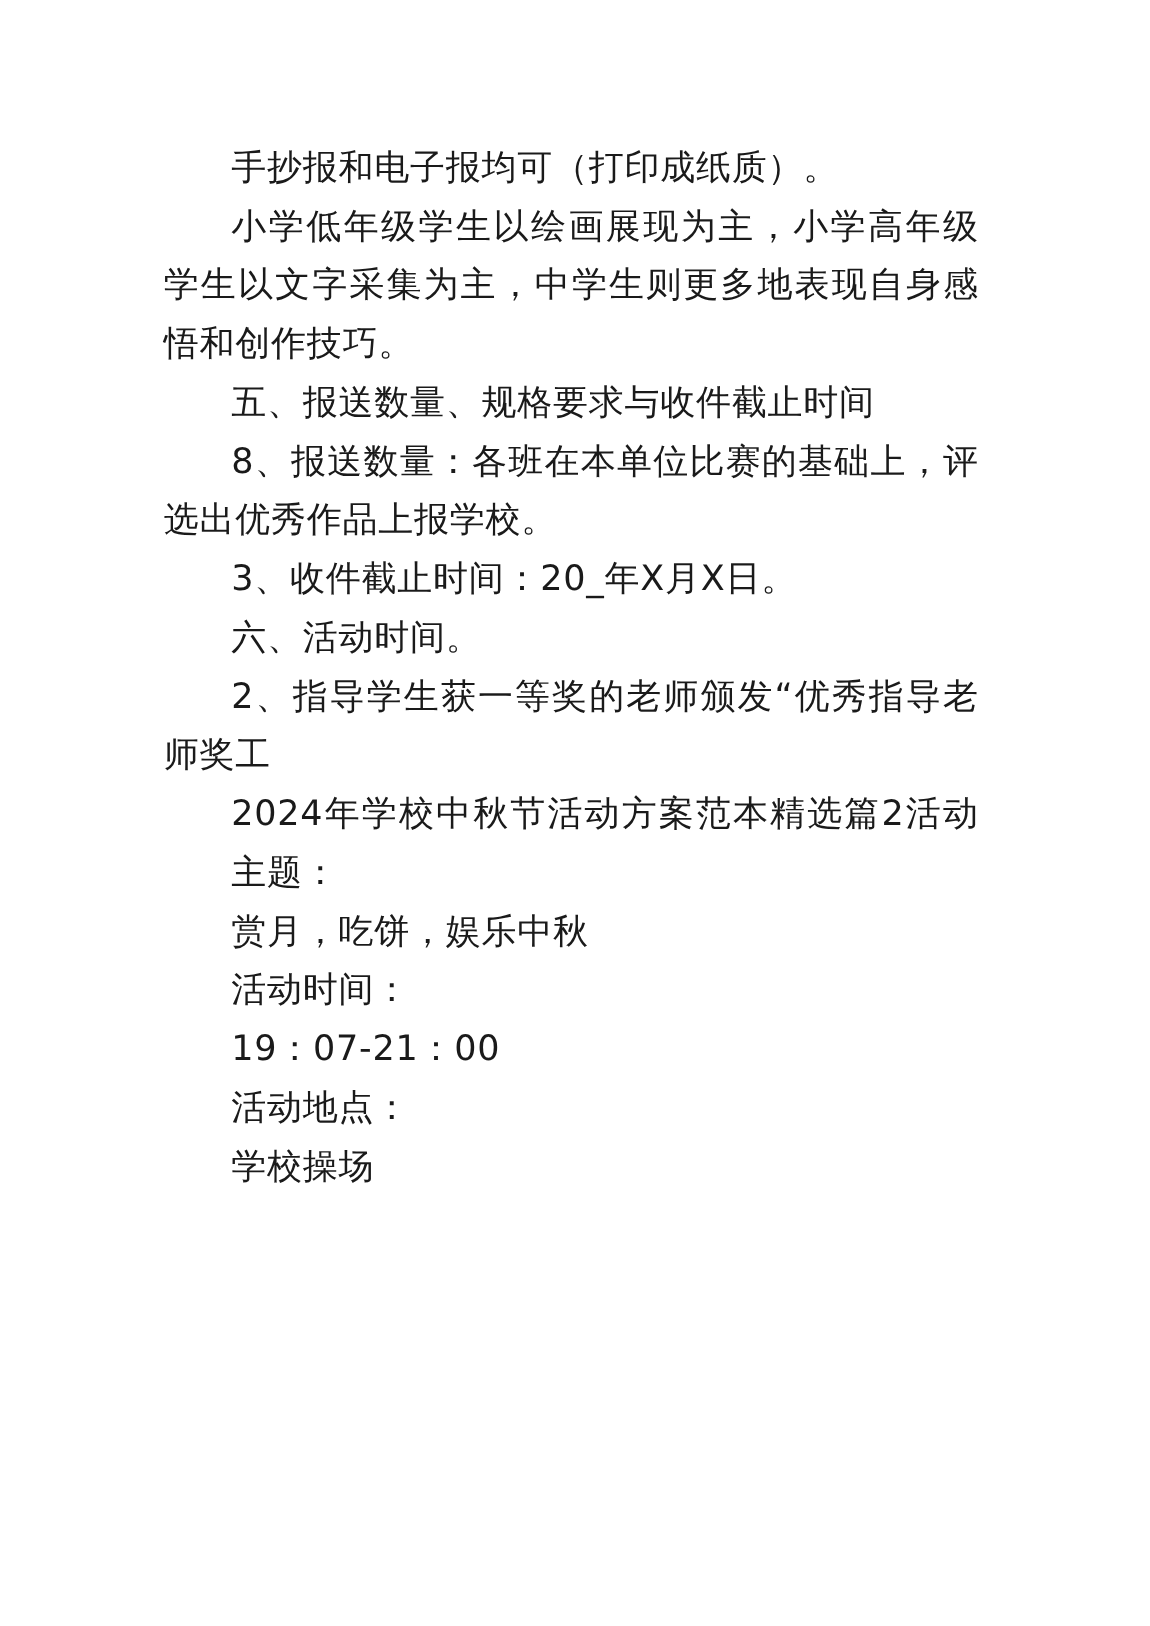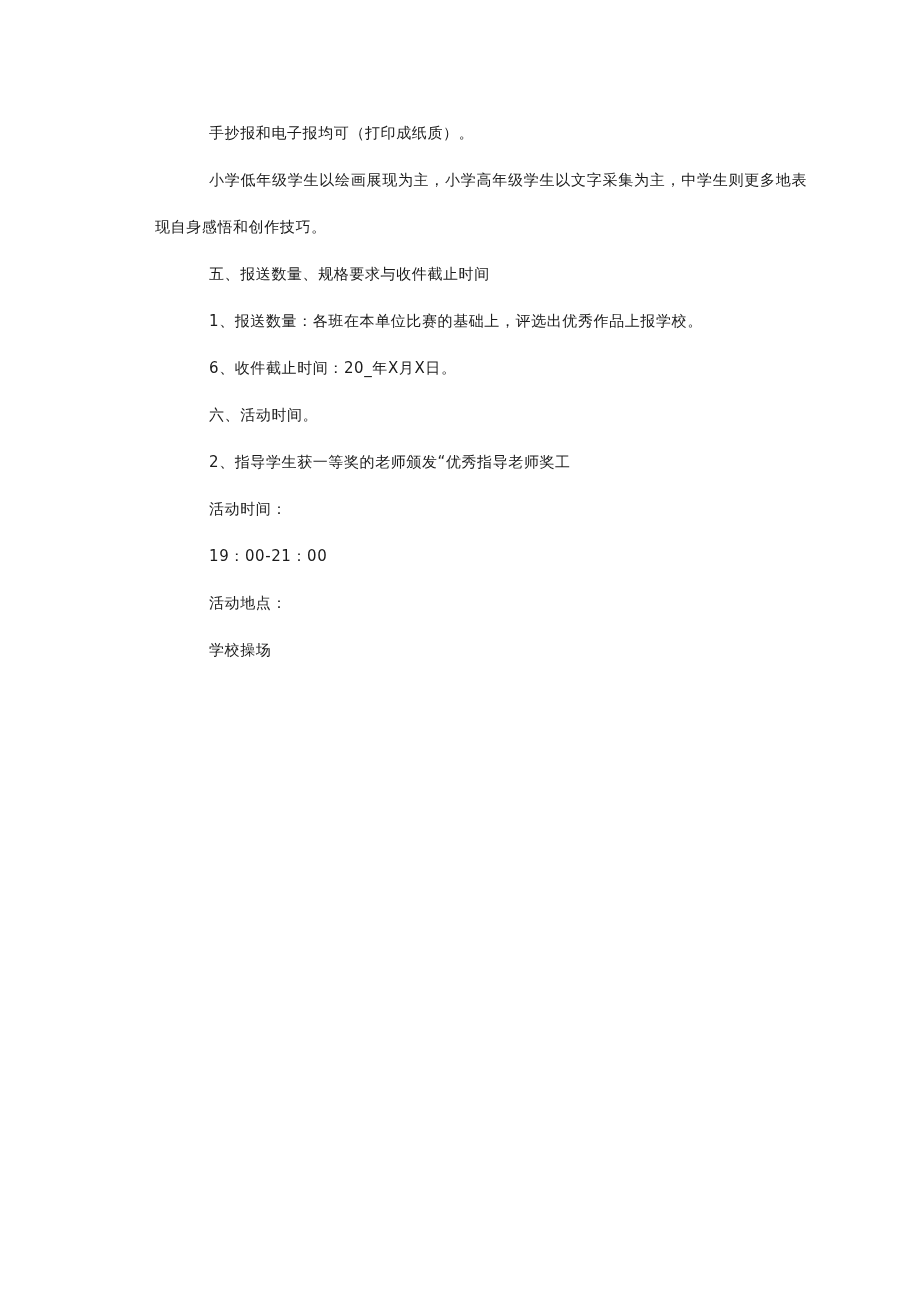--- a/index.html
+++ b/index.html
@@ -1,34 +1,36 @@
 <!DOCTYPE html>
 <html><head>
 <meta charset="utf-8">
 <style>
   html, body { margin: 0; padding: 0; background: #ffffff; }
   body { width: 920px; height: 1301px; position: relative; overflow: hidden; }
   .page {
     position: absolute; left: 131px; top: 110px; width: 652px;
     font-family: "DejaVu Sans", "Liberation Sans", sans-serif;
-    font-size: 15px; color: #1a1a1a; line-height: 47px; margin-left: 24px;
+    font-size: 28px; color: #1a1a1a; line-height: 47px;
   }
   .p { margin: 0; text-align: justify; text-align-last: left; letter-spacing: 0.6px; }
   .ind { text-indent: 54px; }
   .sec2 { padding-left: 54px; }
 </style>
 </head>
 <body>
 
 <div class="page">
   <p class="p ind">手抄报和电子报均可（打印成纸质）。</p>
   <p class="p ind">小学低年级学生以绘画展现为主，小学高年级学生以文字采集为主，中学生则更多地表现自身感悟和创作技巧。</p>
   <p class="p ind">五、报送数量、规格要求与收件截止时间</p>
-  <p class="p ind">1、报送数量：各班在本单位比赛的基础上，评选出优秀作品上报学校。</p>
-  <p class="p ind">6、收件截止时间：20_年X月X日。</p>
+  <p class="p ind">8、报送数量：各班在本单位比赛的基础上，评选出优秀作品上报学校。</p>
+  <p class="p ind">3、收件截止时间：20_年X月X日。</p>
   <p class="p ind">六、活动时间。</p>
   <p class="p ind">2、指导学生获一等奖的老师颁发“优秀指导老师奖工</p>
 
+  <p class="p sec2">2024年学校中秋节活动方案范本精选篇2活动主题：</p>
+  <p class="p sec2">赏月，吃饼，娱乐中秋</p>
   <p class="p sec2">活动时间：</p>
-  <p class="p sec2">19：00-21：00</p>
+  <p class="p sec2">19：07-21：00</p>
   <p class="p sec2">活动地点：</p>
   <p class="p sec2">学校操场</p>
 </div>
 
 </body></html>

